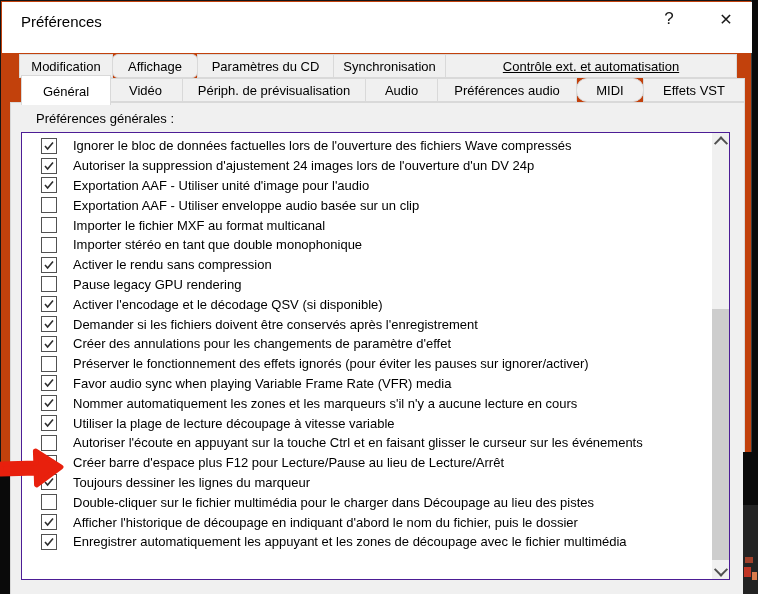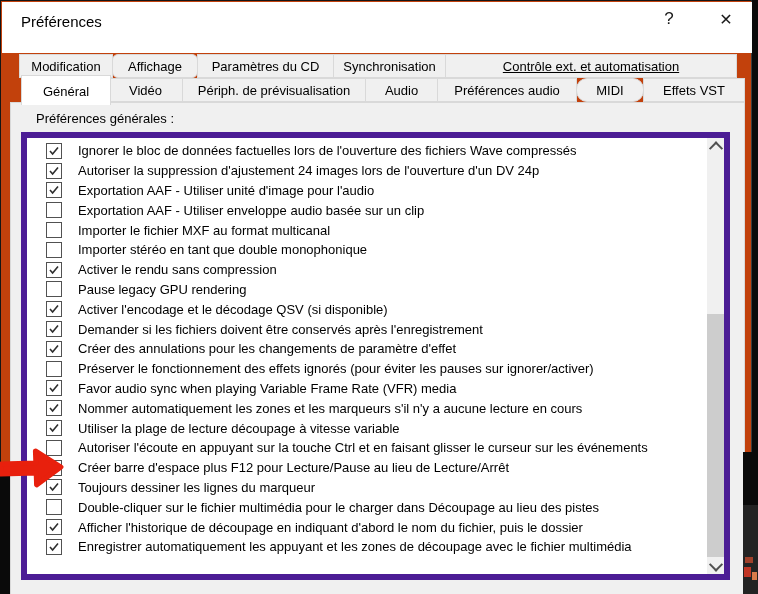--- a/index.html
+++ b/index.html
@@ -19,21 +19,21 @@
   #tabrow2{left:22px;top:77px;height:24px;}
   .tab{box-sizing:border-box;height:100%;display:flex;align-items:center;justify-content:center;
        font-size:13px;color:#000;background:#f0f0f0;border:1px solid #d9d9d9;margin-right:-1px;
        white-space:nowrap;overflow:hidden;}
   .tab.active{position:relative;top:-3px;height:30px;background:#ffffff;border-bottom:none;
        margin-left:-2px;margin-right:-3px;z-index:6;padding-top:2px;}
   .pane{position:absolute;left:9px;top:101px;width:735px;height:500px;background:#f0f0f0;
         border:1px solid #d9d9d9;box-sizing:border-box;z-index:2;}
   .list-label{position:absolute;left:18px;top:110px;font-size:13px;color:#000;z-index:3;margin-left:17px;}
   .listbox{position:absolute;left:20px;top:131px;width:709px;height:448px;background:#ffffff;
-        border:6px solid #4c1d95;box-sizing:border-box;z-index:3;}
+        border:1px solid #4c1d95;box-sizing:border-box;z-index:3;}
   .rows{position:absolute;left:0;top:3px;right:17px;bottom:0;overflow:hidden;}
   .row{height:19.8px;display:flex;align-items:center;padding-left:19px;}
   .cb{width:14px;height:14px;border:1px solid #515151;background:#fff;flex:0 0 auto;
       display:flex;align-items:center;justify-content:center;}
   .row-label{margin-left:16px;font-size:13px;color:#000;white-space:nowrap;}
   .scrollbar{position:absolute;top:0;right:0;width:17px;height:100%;background:#f0f0f0;}
   .sb-btn{position:absolute;left:0;width:17px;height:17px;display:flex;align-items:center;
           justify-content:center;background:#f0f0f0;}
   .sb-up{top:0;} .sb-down{bottom:0;}
   .chev{width:8px;height:8px;border-left:2px solid #505050;border-top:2px solid #505050;}

